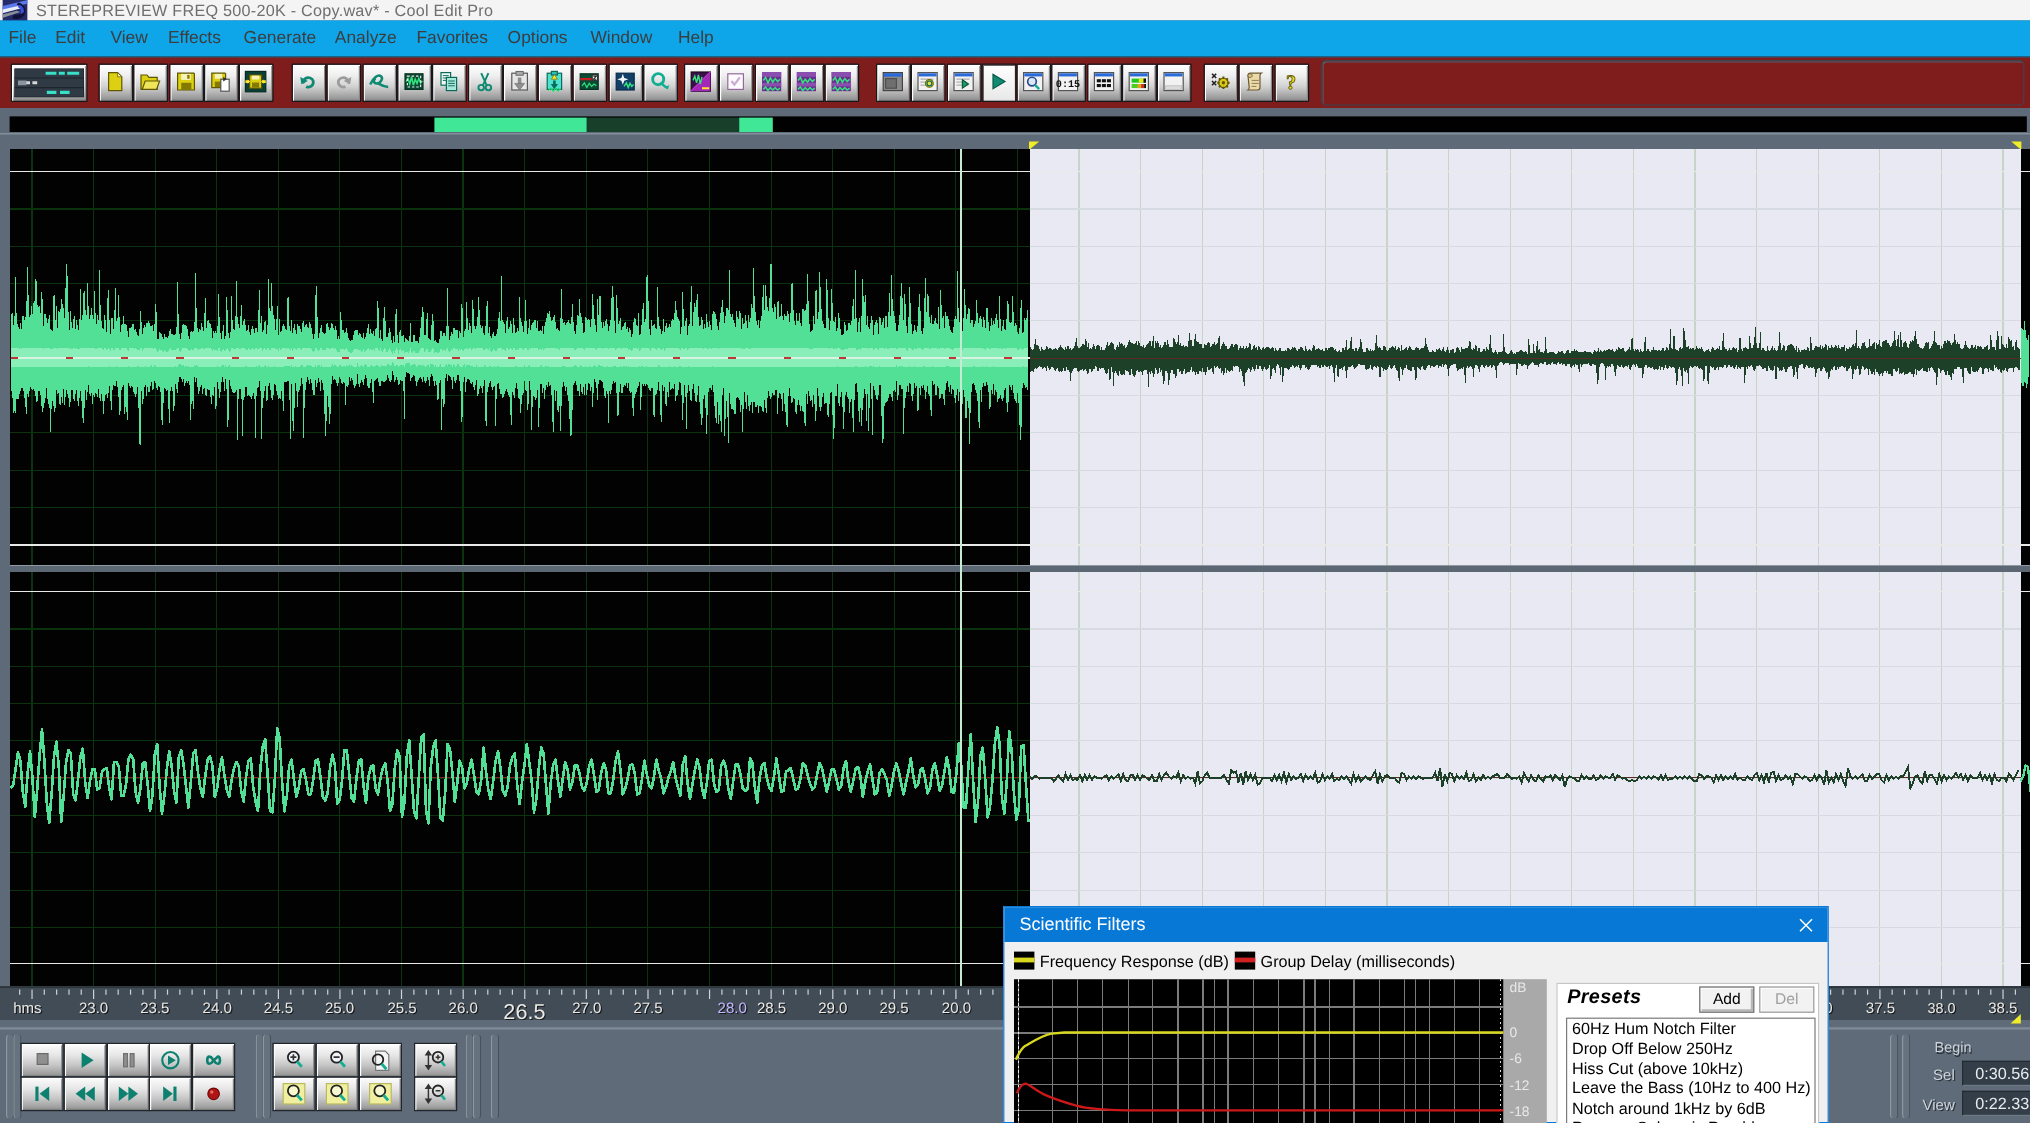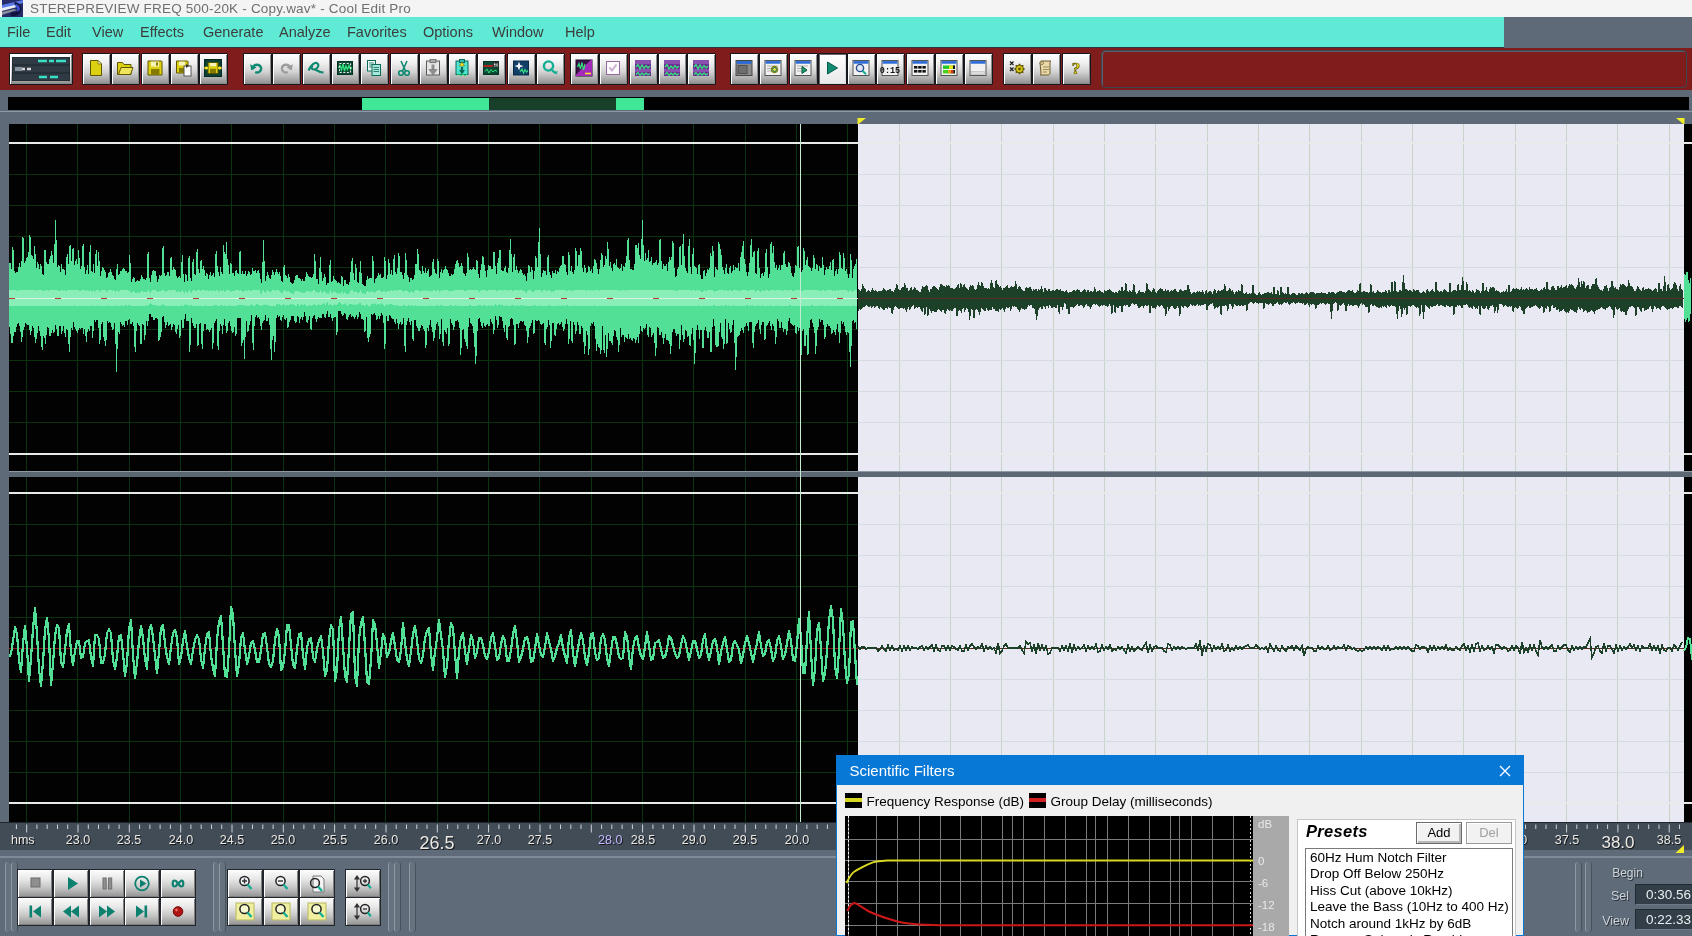--- a/index.html
+++ b/index.html
@@ -13,21 +13,21 @@
     <svg width="21" height="18" style="position:absolute;left:2px;top:0px" viewBox="0 0 21 18">
       <rect width="21" height="18" fill="#252a68"></rect>
       <path d="M0 5L21 0v3L0 9z" fill="#5a78e8"></path>
       <path d="M0 8l13-3 2 2-15 4z" fill="#e8ecf4"></path>
       <path d="M0 12l12-3 3 1-15 5z" fill="#8a8f98"></path>
       <path d="M13 2c5 1 7 5 6 9-2 5-8 6-11 4l2-3c3 1 6 0 6-3 1-3-1-4-4-5z" fill="#10123a"></path>
       <path d="M14 4c3 1 4 3 4 6l-3 2c1-3 0-5-2-6z" fill="#3a50d8"></path>
     </svg>
     <span style="position:absolute;left:30px;top:1px;font-size:13.5px;color:#6f6f6f;letter-spacing:.2px">STEREPREVIEW FREQ 500-20K - Copy.wav* - Cool Edit Pro</span>
   </div>
-<div style="position:absolute;left:0;top:17px;width:1504px;height:29.5px;background:#5eead4;border-bottom:1.5px solid #2e363e">
+<div style="position:absolute;left:0;top:17px;width:1692px;height:29.5px;background:#0ea5e9;border-bottom:1.5px solid #2e363e">
     <span style="position:absolute;left:7px;top:7px;font-size:14.5px;color:#3d3d3d">File</span>
     <span style="position:absolute;left:46px;top:7px;font-size:14.5px;color:#3d3d3d">Edit</span>
     <span style="position:absolute;left:92px;top:7px;font-size:14.5px;color:#3d3d3d">View</span>
     <span style="position:absolute;left:140px;top:7px;font-size:14.5px;color:#3d3d3d">Effects</span>
     <span style="position:absolute;left:203px;top:7px;font-size:14.5px;color:#3d3d3d">Generate</span>
     <span style="position:absolute;left:279px;top:7px;font-size:14.5px;color:#3d3d3d">Analyze</span>
     <span style="position:absolute;left:347px;top:7px;font-size:14.5px;color:#3d3d3d">Favorites</span>
     <span style="position:absolute;left:423px;top:7px;font-size:14.5px;color:#3d3d3d">Options</span>
     <span style="position:absolute;left:492px;top:7px;font-size:14.5px;color:#3d3d3d">Window</span>
     <span style="position:absolute;left:565px;top:7px;font-size:14.5px;color:#3d3d3d">Help</span>
@@ -375,21 +375,21 @@
     <div style="position:absolute;left:1081px;top:10px;width:48px;text-align:center;font-size:12.5px;color:#ece9e4;text-shadow:1px 1px 0 #14181c">33.0</div>
     <div style="position:absolute;left:1132px;top:10px;width:48px;text-align:center;font-size:12.5px;color:#ece9e4;text-shadow:1px 1px 0 #14181c">33.5</div>
     <div style="position:absolute;left:1183px;top:10px;width:48px;text-align:center;font-size:12.5px;color:#ece9e4;text-shadow:1px 1px 0 #14181c">34.0</div>
     <div style="position:absolute;left:1235px;top:10px;width:48px;text-align:center;font-size:12.5px;color:#ece9e4;text-shadow:1px 1px 0 #14181c">34.5</div>
     <div style="position:absolute;left:1286px;top:10px;width:48px;text-align:center;font-size:12.5px;color:#ece9e4;text-shadow:1px 1px 0 #14181c">35.0</div>
     <div style="position:absolute;left:1337px;top:10px;width:48px;text-align:center;font-size:12.5px;color:#ece9e4;text-shadow:1px 1px 0 #14181c">35.5</div>
     <div style="position:absolute;left:1389px;top:10px;width:48px;text-align:center;font-size:12.5px;color:#ece9e4;text-shadow:1px 1px 0 #14181c">36.0</div>
     <div style="position:absolute;left:1440px;top:10px;width:48px;text-align:center;font-size:12.5px;color:#ece9e4;text-shadow:1px 1px 0 #14181c">36.5</div>
     <div style="position:absolute;left:1491px;top:10px;width:48px;text-align:center;font-size:12.5px;color:#ece9e4;text-shadow:1px 1px 0 #14181c">37.0</div>
     <div style="position:absolute;left:1543px;top:10px;width:48px;text-align:center;font-size:12.5px;color:#ece9e4;text-shadow:1px 1px 0 #14181c">37.5</div>
-    <div style="position:absolute;left:1594px;top:10px;width:48px;text-align:center;font-size:17px;color:#ece9e4;text-shadow:1px 1px 0 #14181c">38.0</div>
+    <div style="position:absolute;left:1594px;top:10px;width:48px;text-align:center;font-size:12px;color:#ece9e4;text-shadow:1px 1px 0 #14181c">38.0</div>
     <div style="position:absolute;left:1645px;top:10px;width:48px;text-align:center;font-size:12.5px;color:#ece9e4;text-shadow:1px 1px 0 #14181c">38.5</div>
   </div>
 <div style="position:absolute;left:0;top:850px;width:1692px;height:86px;background:#5f6b79">
     <div style="position:absolute;left:0;top:6px;width:100%;height:1.5px;background:#7e8a96"></div>
     <svg width="1692" height="10" style="position:absolute;left:0;top:-5px">
       <path d="M1684 0v8h-8.5z" fill="#f0ec28"></path>
     </svg>
     <div style="position:absolute;left:5px;top:12px;width:5px;height:70px;background:#66727e;border-left:1.5px solid #8d98a4;border-right:1.5px solid #47515c;border-radius:3px"></div>
     <div style="position:absolute;left:11px;top:12px;width:5px;height:70px;background:#66727e;border-left:1.5px solid #8d98a4;border-right:1.5px solid #47515c;border-radius:3px"></div>
     <div class="bb" style="left:17px;top:19px">

